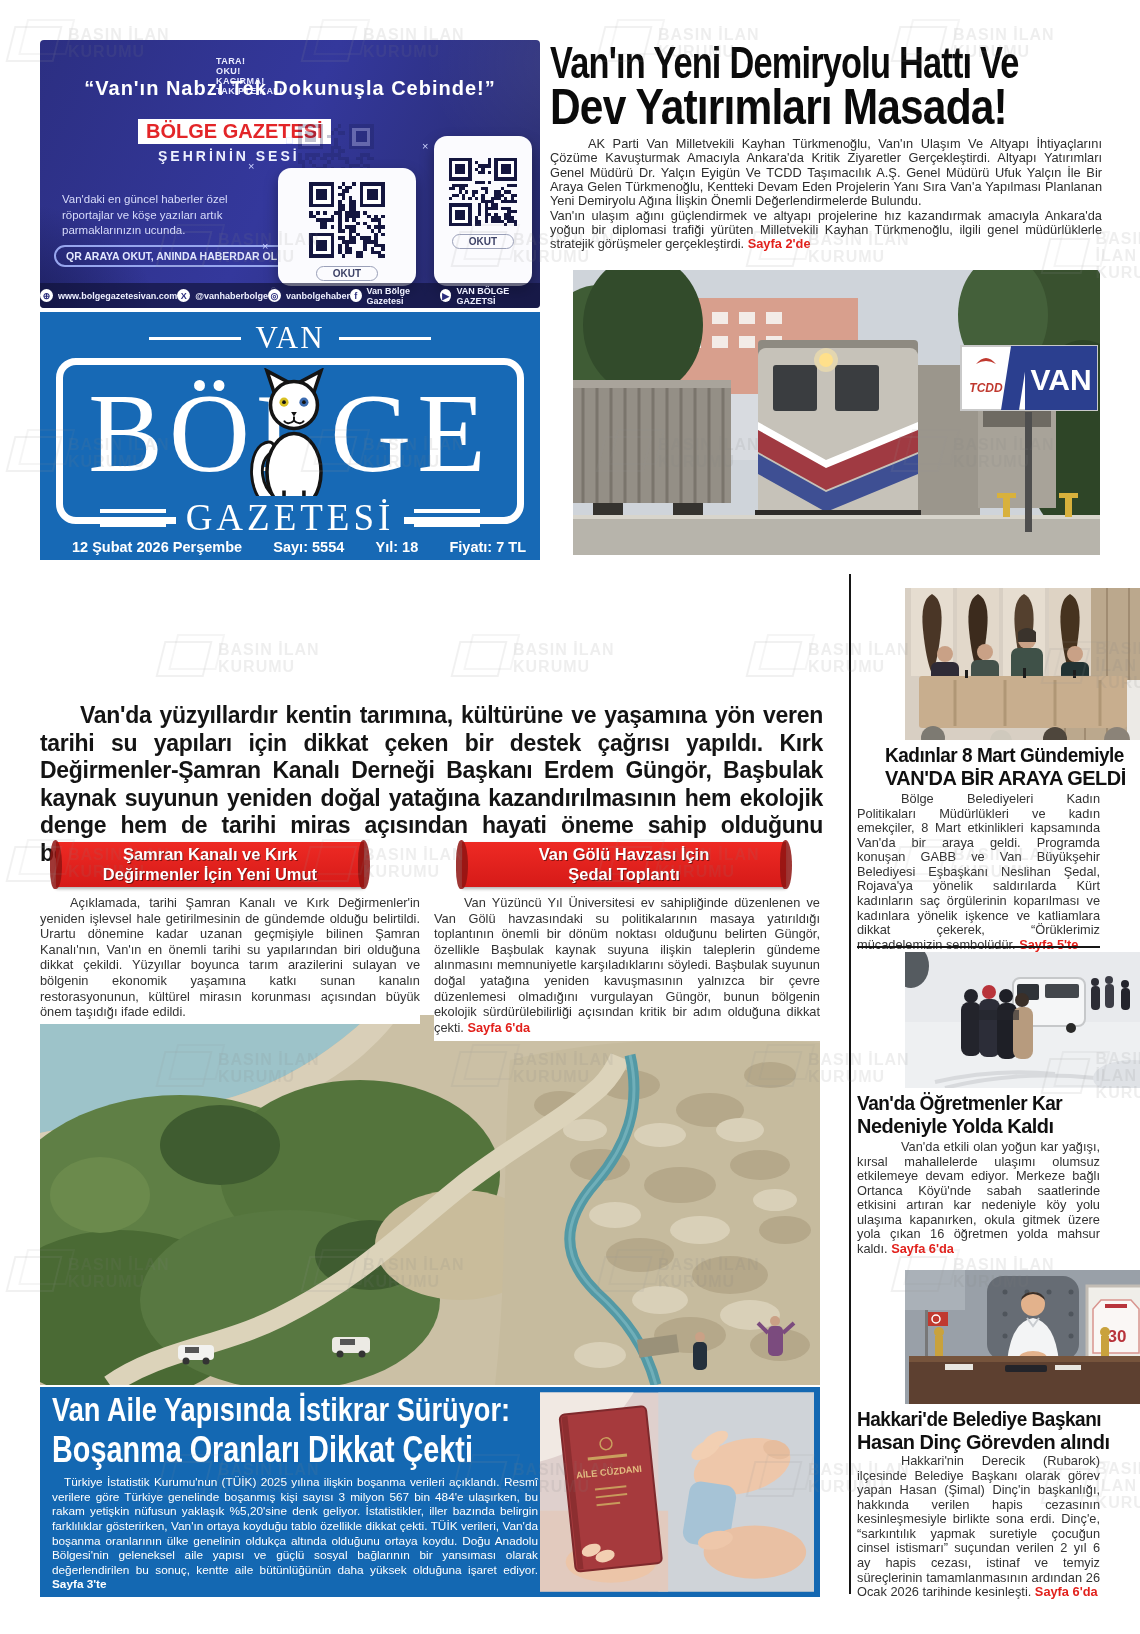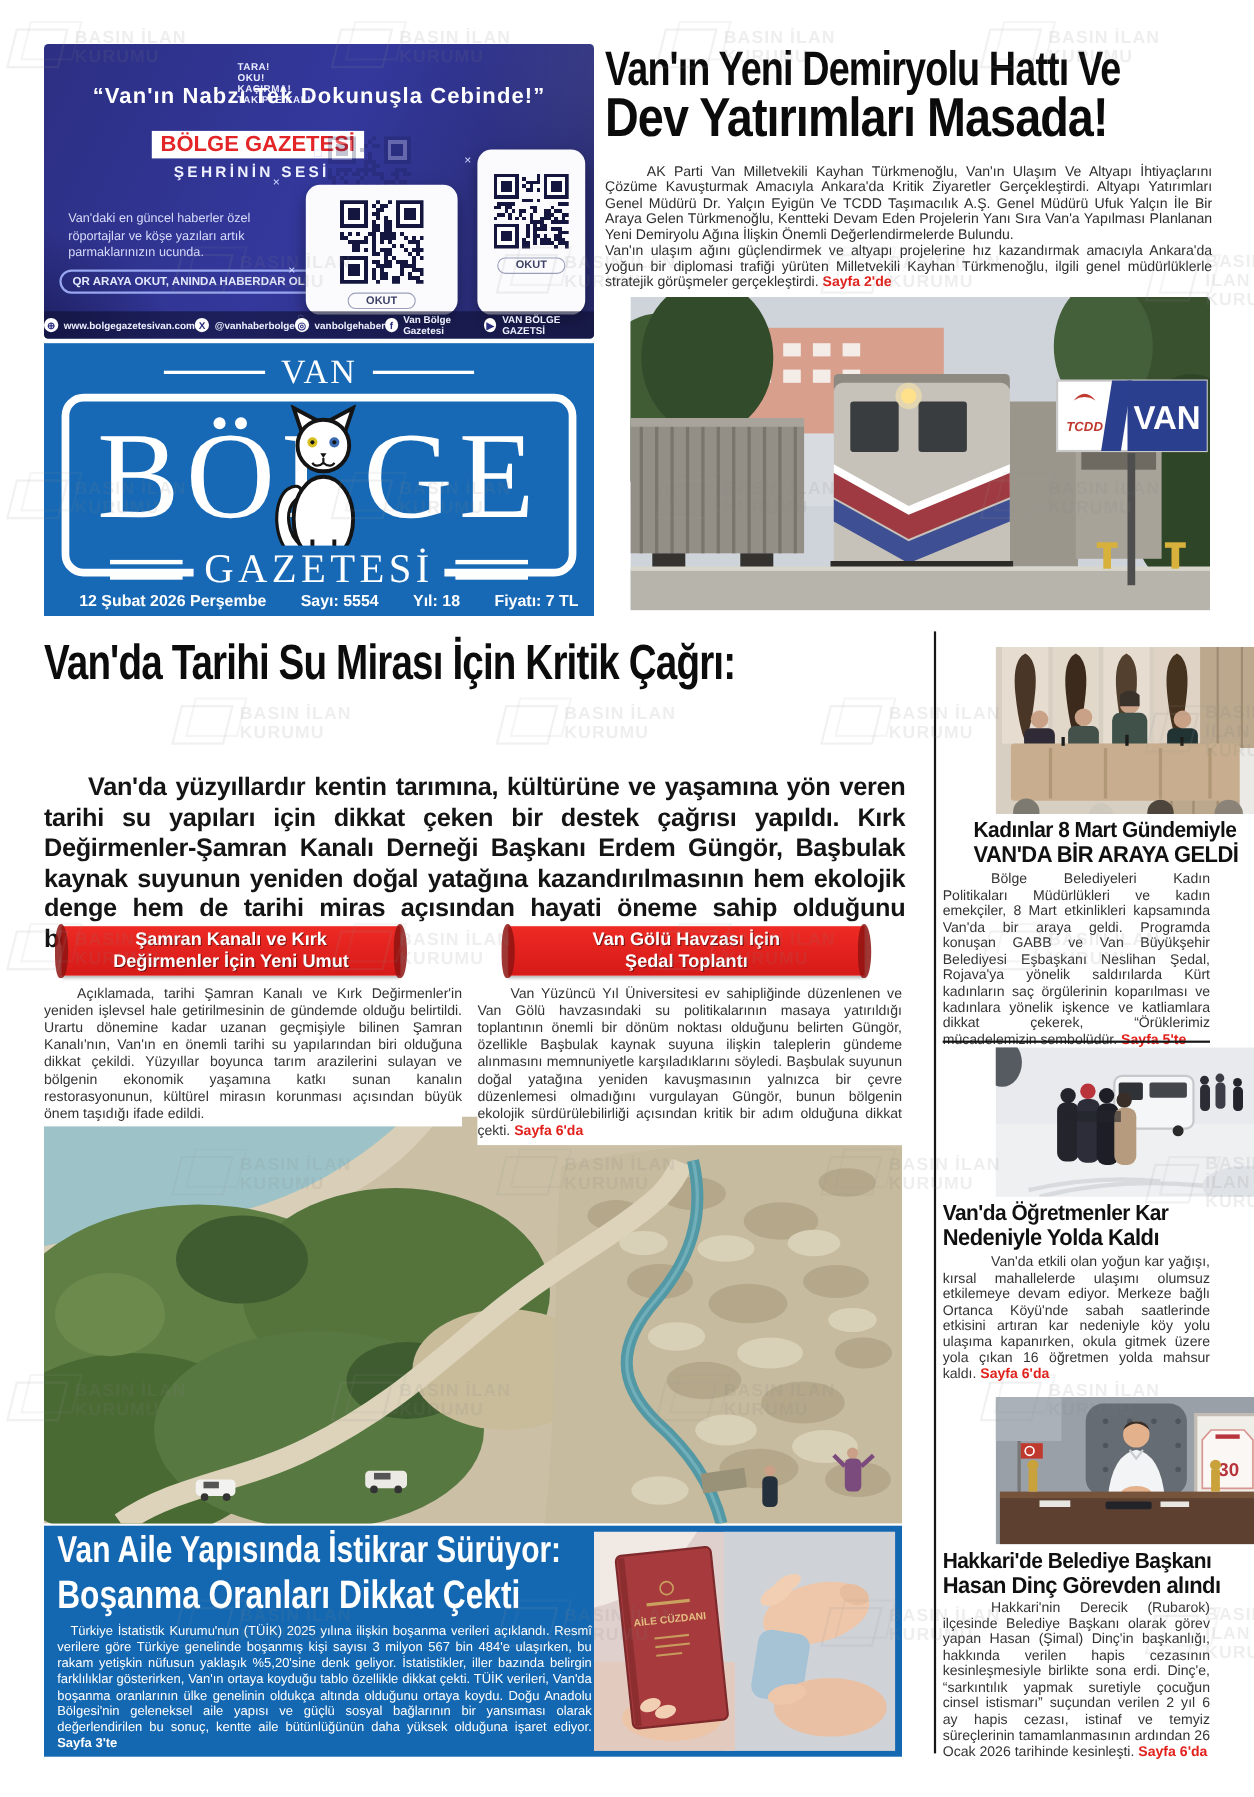--- a/index.html
+++ b/index.html
@@ -58,21 +58,21 @@
   .mh-dash{width:66px;height:10px;border-top:4px solid #fff;border-bottom:4px solid #fff;}
   .mh-info{position:absolute;left:0;right:0;bottom:2px;height:22px;display:flex;align-items:center;
            justify-content:space-between;padding:0 14px;font-size:14.5px;font-weight:bold;margin-left:18px;}
 
   
   .lead{left:550px;top:42px;width:552px;}
   .lead-h1{display:block;font-weight:bold;color:#0b0b0b;font-size:44px;line-height:42px;letter-spacing:-1px;}
   .lead-h1 .cond{transform:scaleX(.78);}
   .lead-h2{display:block;font-weight:bold;color:#0b0b0b;font-size:50px;line-height:46px;letter-spacing:-1px;}
   .lead-h2 .cond{transform:scaleX(.85);}
-  .lead-body{margin-top:19px;font-size:12.8px;line-height:1.12;text-align:justify;color:#2e2e2e;}
+  .lead-body{margin-top:7px;font-size:12.8px;line-height:1.12;text-align:justify;color:#2e2e2e;}
   .lead-body p{margin:0;}
   .ind{text-indent:38px;}
   .pref{color:#e2211c;font-weight:bold;}
 
   .train{left:573px;top:270px;width:527px;height:285px;overflow:hidden;z-index:1;}
 
   
   .ma-h-black{left:40px;top:576px;font-size:45px;font-weight:bold;color:#0c0c0c;letter-spacing:-1px;}
   .ma-h-black .cond{transform:scaleX(.78);}
   .ma-h-red{left:40px;top:620px;font-size:60px;font-weight:bold;color:#e2211c;letter-spacing:-1px;}
@@ -660,21 +660,20 @@
       </g>
       <g fill="#d8b13c">
           <rect x="430" y="225" width="7" height="22"></rect>
           <rect x="492" y="225" width="7" height="22"></rect>
           <rect x="424" y="223" width="19" height="5"></rect>
           <rect x="486" y="223" width="19" height="5"></rect>
         </g>
     </svg>
   </div>
 
-  <div class="abs ma-h-black"><span class="cond">Van'da Tarihi Su Mirası İçin Kritik Çağrı:</span></div>
   <div class="abs ma-lede">Van'da yüzyıllardır kentin tarımına, kültürüne ve yaşamına yön veren tarihi su yapıları için dikkat çeken bir destek çağrısı yapıldı. Kırk Değirmenler-Şamran Kanalı Derneği Başkanı Erdem Güngör, Başbulak kaynak suyunun yeniden doğal yatağına kazandırılmasının hem ekolojik denge hem de tarihi miras açısından hayati öneme sahip olduğunu belirtti.</div>
 
   <div class="ribbon rib-l">
     <span>Şamran Kanalı ve Kırk</span><br>
     <span>Değirmenler İçin Yeni Umut</span>
   </div>
   <div class="ribbon rib-r">
     <span>Van Gölü Havzası İçin</span><br>
     <span>Şedal Toplantı</span>
   </div>

